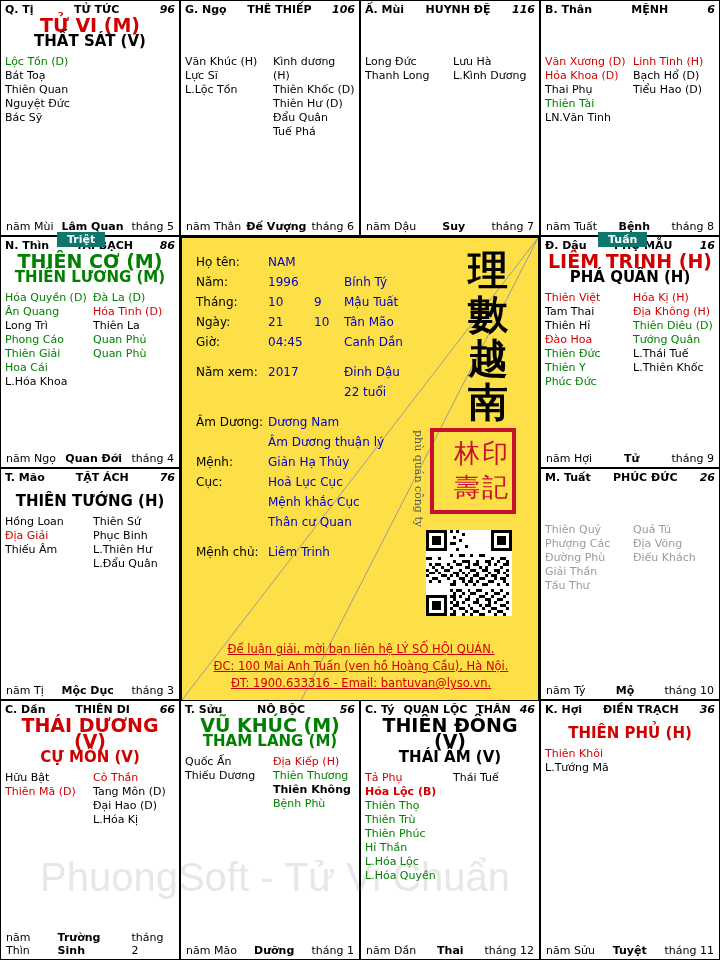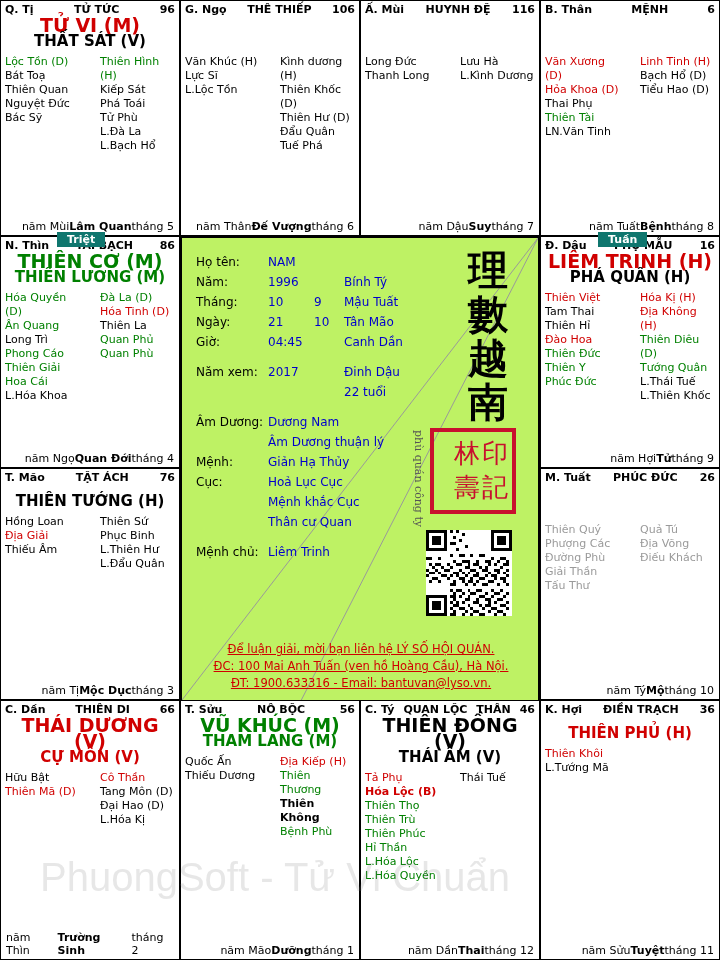--- a/index.html
+++ b/index.html
@@ -25,50 +25,50 @@
     padding:2px 4px 0 4px;
     overflow:hidden;
   }
   
   .phead {
     display:flex; justify-content:space-between; align-items:flex-start;
     font-size:11px; line-height:13px;
   }
   .chi { font-weight:bold; }
   .cung { font-weight:bold; color:#000; }
-  .num { font-weight:bold; }
+  .num { font-weight:bold;font-style:italic; }
   .pname {
     text-align:center; font-weight:bold; font-size:19px; line-height:16px;
     margin-top:1px;
   }
   .pname2 {
     text-align:center; font-weight:bold; font-size:15px; line-height:16px;
   }
   .stars {
-    display:flex; gap:20px; margin-top:6px; line-height:14px; font-size:11px;
+    display:flex; gap:6px; margin-top:6px; line-height:14px; font-size:11px;
   }
   .stars .col { flex:1 1 0; min-width:0; }
   .foot {
     position:absolute; left:0; bottom:2px; width:100%;
-    display:flex; justify-content:flex-end; align-items:center;
+    display:flex; justify-content:space-between; align-items:center;
     padding:0 5px; font-size:11px;
   }
   .foot .mid { font-weight:bold; }
   .red { color:#d00000; }
   .green { color:#008000; }
   .black { color:#000000; }
   .gray { color:#9a9a9a; }
 
   
   #center {
     position:absolute;
     left:181px; top:237px;
     width:358px; height:464px;
     border:1px solid #000;
-    background:#bef264;
+    background:#fde047;
     overflow:hidden;
   }
   .diag { position:absolute; left:0; top:0; width:100%; height:100%; pointer-events:none; }
   #info {
     position:absolute; left:14px; top:14px; width:215px;
     font-size:12px; line-height:20px; color:#0000cc;
   }
   .irow { display:flex; }
   .ilabel { color:#000; width:72px; flex:0 0 72px; }
   .iv1 { width:46px; flex:0 0 46px; }
@@ -124,28 +124,20 @@
     </div>
     <div class="pname red">TỬ VI (M)</div>
     <div class="pname2 black">THẤT SÁT (V)</div>
     <div class="stars">
       <div class="col">
         <div class="green">Lộc Tồn (D)</div>
         <div class="black">Bát Toạ</div>
         <div class="black">Thiên Quan</div>
         <div class="black">Nguyệt Đức</div>
         <div class="black">Bác Sỹ</div>
-      </div>
-      <div class="col">
-        <div class="green">Thiên Hình (H)</div>
-        <div class="black">Kiếp Sát</div>
-        <div class="black">Phá Toái</div>
-        <div class="black">Tử Phù</div>
-        <div class="black">L.Đà La</div>
-        <div class="black">L.Bạch Hổ</div>
       </div>
     </div>
     <div class="foot">
       <span>năm Mùi</span>
       <span class="mid">Lâm Quan</span>
       <span>tháng 5</span>
     </div>
   </div>
 
   <div class="cell">

